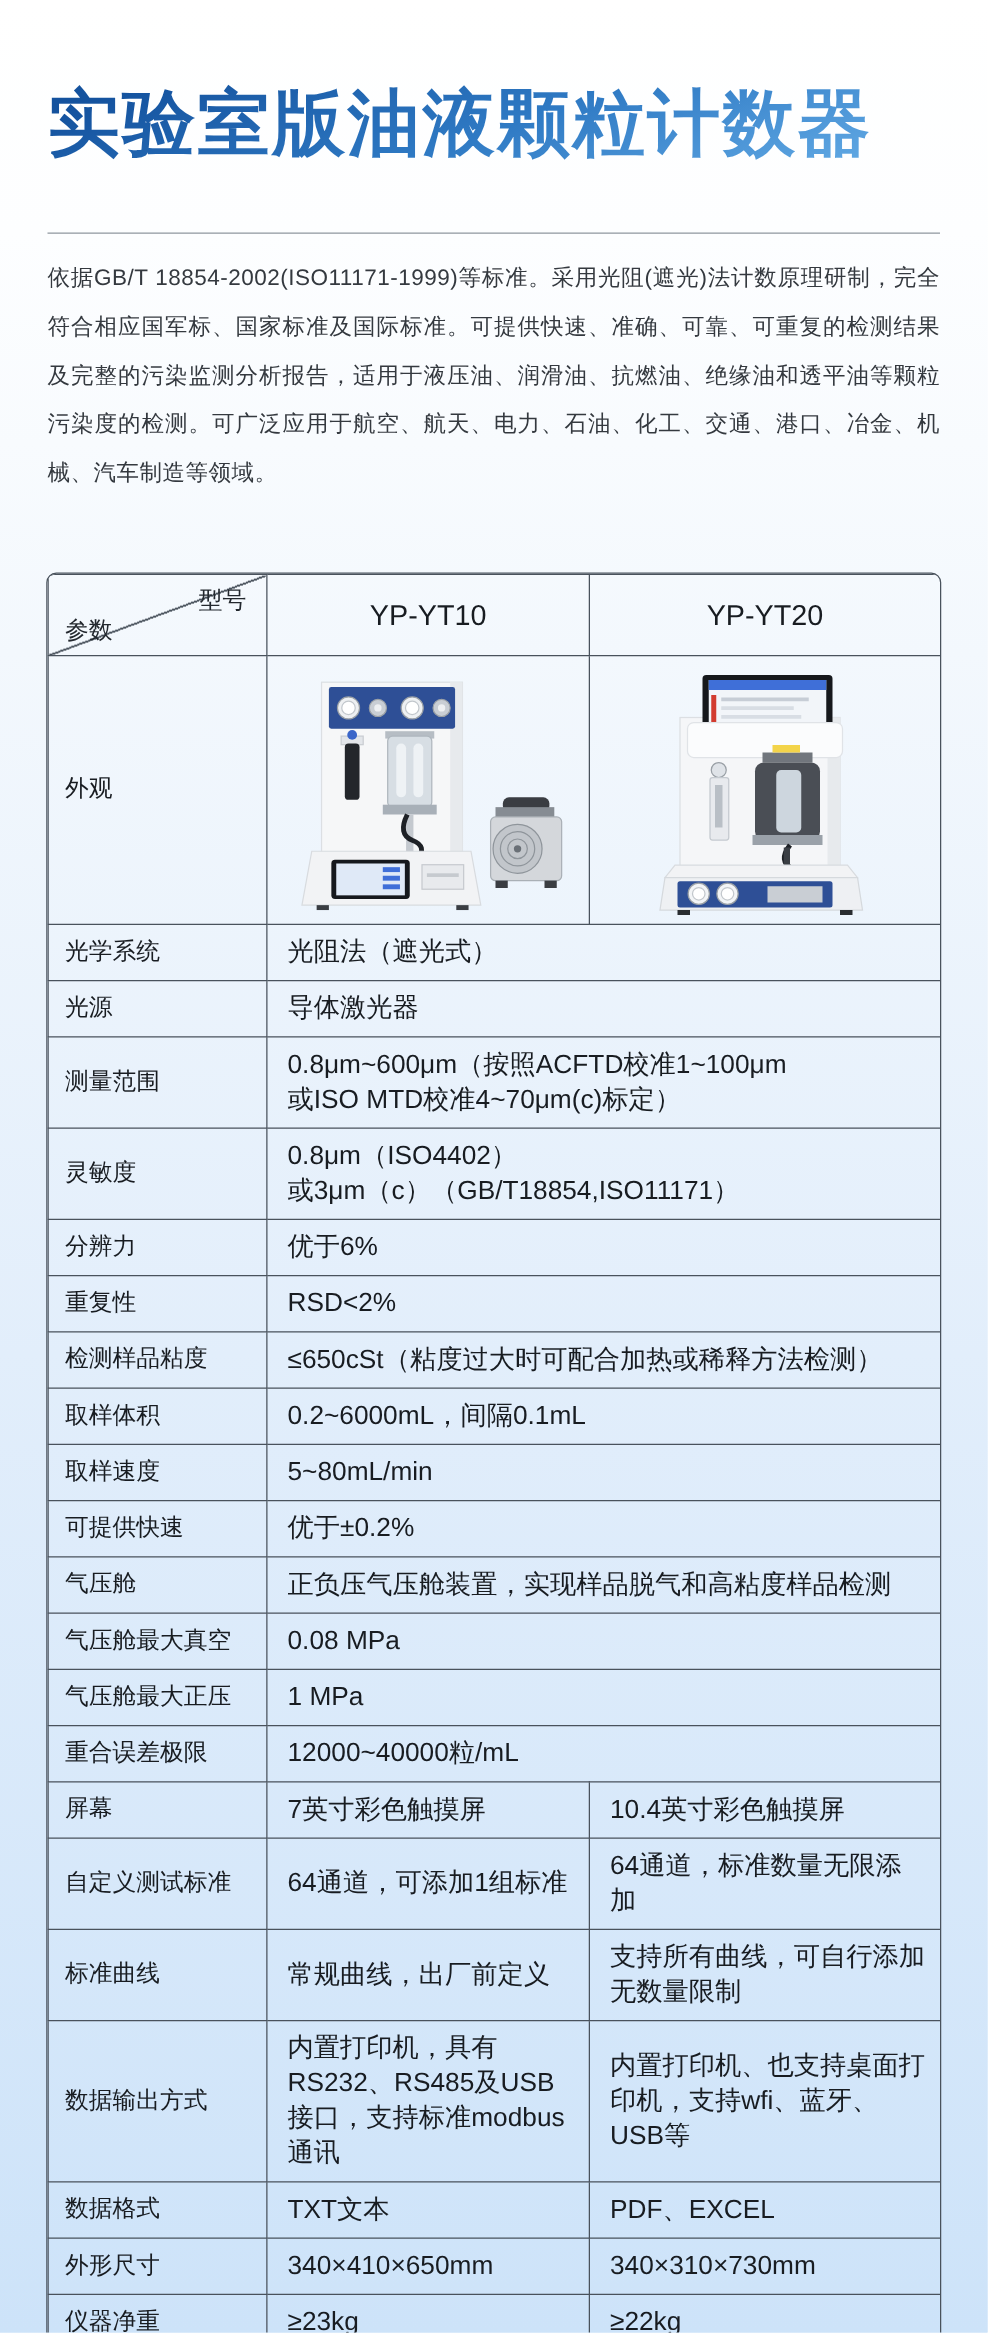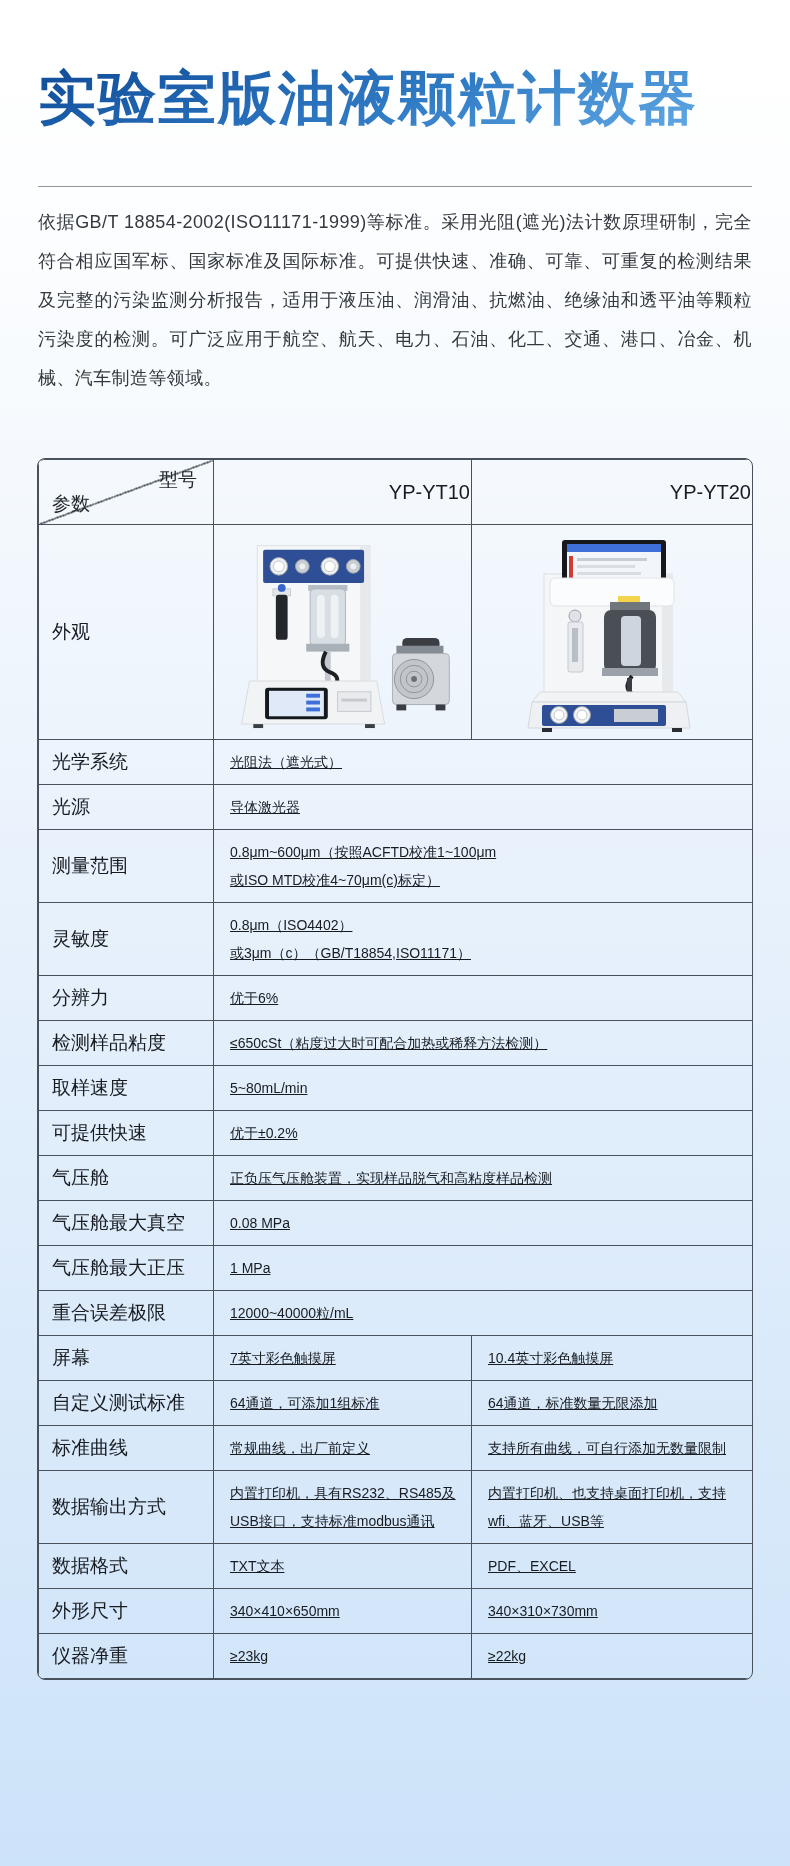--- a/index.html
+++ b/index.html
@@ -70,35 +70,34 @@
   }
   .corner-top {
     position: absolute; top: 7px; right: 16px;
     font-size: 19px; color: #23282e;
   }
   .corner-bottom {
     position: absolute; bottom: 7px; left: 13px;
     font-size: 19px; color: #23282e;
   }
   td.model-cell {
-    text-align: right;
-    font-size: 20px;
+    text-align: center;
+    font-size: 23px;
     color: #14181d;
   }
   td.lbl {
     padding: 8px 6px 8px 13px;
     font-size: 19px;
     line-height: 26px;
   }
   td.val {
     padding: 8px 10px 8px 16px;
-    font-size: 14px;
+    font-size: 21px;
     line-height: 28px;
     white-space: pre-line;
-    text-decoration: underline;
   }
   td.img-cell {
     height: 210px;
     text-align: center;
     padding: 2px;
   }
   .dev-svg { display: block; margin: 0 auto; }
 
   .footer-space { height: 100px; }
 </style>
@@ -246,22 +245,30 @@
       <tr>
         <td class="lbl">灵敏度</td>
         <td class="val" colspan="2">0.8μm（ISO4402）
 或3μm（c）（GB/T18854,ISO11171）</td>
       </tr>
       <tr>
         <td class="lbl">分辨力</td>
         <td class="val" colspan="2">优于6%</td>
       </tr>
       <tr>
+        <td class="lbl">重复性</td>
+        <td class="val" colspan="2">RSD&lt;2%</td>
+      </tr>
+      <tr>
         <td class="lbl">检测样品粘度</td>
         <td class="val" colspan="2">≤650cSt（粘度过大时可配合加热或稀释方法检测）</td>
+      </tr>
+      <tr>
+        <td class="lbl">取样体积</td>
+        <td class="val" colspan="2">0.2~6000mL，间隔0.1mL</td>
       </tr>
       <tr>
         <td class="lbl">取样速度</td>
         <td class="val" colspan="2">5~80mL/min</td>
       </tr>
       <tr>
         <td class="lbl">可提供快速</td>
         <td class="val" colspan="2">优于±0.2%</td>
       </tr>
       <tr>

